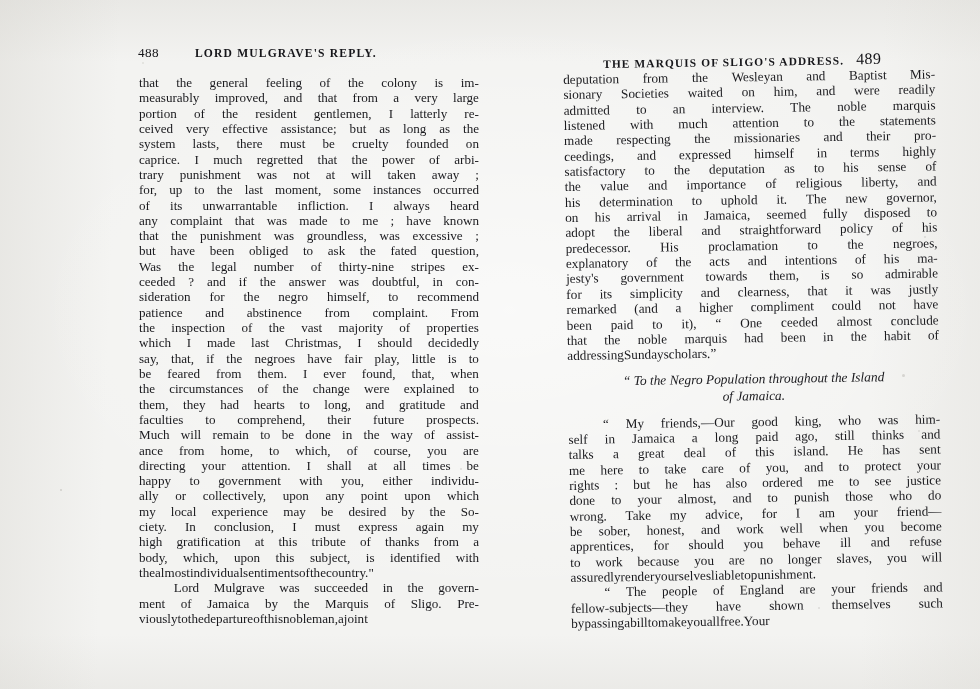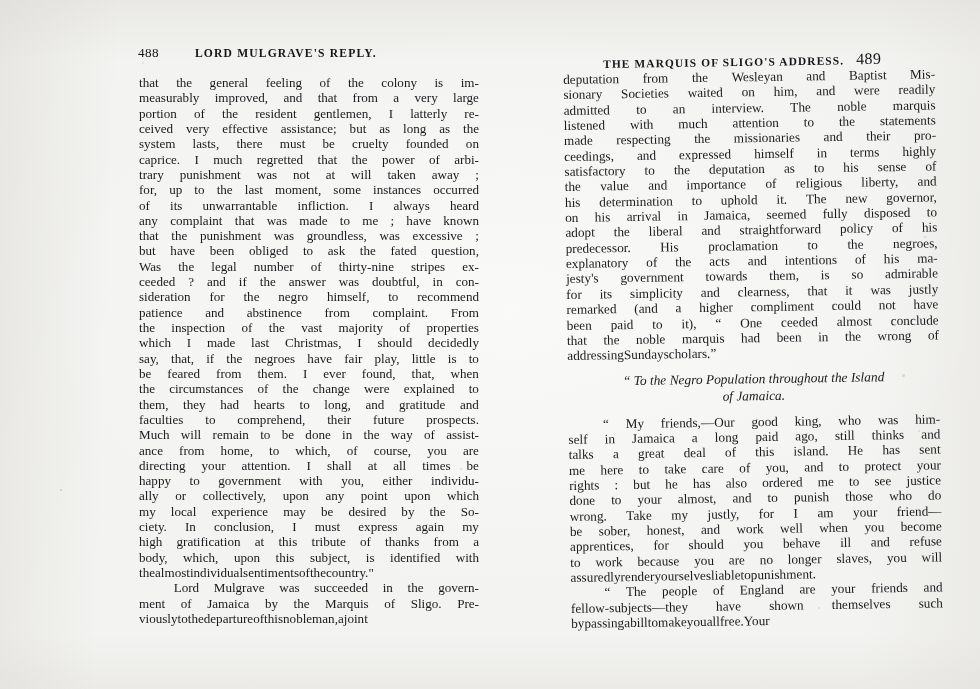--- a/index.html
+++ b/index.html
@@ -218,35 +218,35 @@
         <div class="tline"><span class="w">the</span><span class="w">value</span><span class="w">and</span><span class="w">importance</span><span class="w">of</span><span class="w">religious</span><span class="w">liberty,</span><span class="w">and</span></div>
         <div class="tline"><span class="w">his</span><span class="w">determination</span><span class="w">to</span><span class="w">uphold</span><span class="w">it.</span><span class="w">The</span><span class="w">new</span><span class="w">governor,</span></div>
         <div class="tline"><span class="w">on</span><span class="w">his</span><span class="w">arrival</span><span class="w">in</span><span class="w">Jamaica,</span><span class="w">seemed</span><span class="w">fully</span><span class="w">disposed</span><span class="w">to</span></div>
         <div class="tline"><span class="w">adopt</span><span class="w">the</span><span class="w">liberal</span><span class="w">and</span><span class="w">straightforward</span><span class="w">policy</span><span class="w">of</span><span class="w">his</span></div>
         <div class="tline"><span class="w">predecessor.</span><span class="w">His</span><span class="w">proclamation</span><span class="w">to</span><span class="w">the</span><span class="w">negroes,</span></div>
         <div class="tline"><span class="w">explanatory</span><span class="w">of</span><span class="w">the</span><span class="w">acts</span><span class="w">and</span><span class="w">intentions</span><span class="w">of</span><span class="w">his</span><span class="w">ma-</span></div>
         <div class="tline"><span class="w">jesty's</span><span class="w">government</span><span class="w">towards</span><span class="w">them,</span><span class="w">is</span><span class="w">so</span><span class="w">admirable</span></div>
         <div class="tline"><span class="w">for</span><span class="w">its</span><span class="w">simplicity</span><span class="w">and</span><span class="w">clearness,</span><span class="w">that</span><span class="w">it</span><span class="w">was</span><span class="w">justly</span></div>
         <div class="tline"><span class="w">remarked</span><span class="w">(and</span><span class="w">a</span><span class="w">higher</span><span class="w">compliment</span><span class="w">could</span><span class="w">not</span><span class="w">have</span></div>
         <div class="tline"><span class="w">been</span><span class="w">paid</span><span class="w">to</span><span class="w">it),</span><span class="w">“</span><span class="w">One</span><span class="w">ceeded</span><span class="w">almost</span><span class="w">conclude</span></div>
-        <div class="tline"><span class="w">that</span><span class="w">the</span><span class="w">noble</span><span class="w">marquis</span><span class="w">had</span><span class="w">been</span><span class="w">in</span><span class="w">the</span><span class="w">wrong</span><span class="w">of</span></div>
+        <div class="tline"><span class="w">that</span><span class="w">the</span><span class="w">noble</span><span class="w">marquis</span><span class="w">had</span><span class="w">been</span><span class="w">in</span><span class="w">the</span><span class="w">habit</span><span class="w">of</span></div>
         <div class="tline ragged"><span class="w">addressing</span><span class="w">Sunday</span><span class="w">scholars.”</span></div>
         <div class="heading-gap-before"></div>
         <div>
           <div class="display-heading">“ To the Negro Population throughout the Island</div>
           <div class="display-heading">of Jamaica.</div>
         </div>
         <div class="heading-gap-after"></div>
         <div class="tline"><span class="indent" style="width: 18px;"></span><span class="w">“</span><span class="w">My</span><span class="w">friends,—Our</span><span class="w">good</span><span class="w">king,</span><span class="w">who</span><span class="w">was</span><span class="w">him-</span></div>
         <div class="tline"><span class="w">self</span><span class="w">in</span><span class="w">Jamaica</span><span class="w">a</span><span class="w">long</span><span class="w">paid</span><span class="w">ago,</span><span class="w">still</span><span class="w">thinks</span><span class="w">and</span></div>
         <div class="tline"><span class="w">talks</span><span class="w">a</span><span class="w">great</span><span class="w">deal</span><span class="w">of</span><span class="w">this</span><span class="w">island.</span><span class="w">He</span><span class="w">has</span><span class="w">sent</span></div>
         <div class="tline"><span class="w">me</span><span class="w">here</span><span class="w">to</span><span class="w">take</span><span class="w">care</span><span class="w">of</span><span class="w">you,</span><span class="w">and</span><span class="w">to</span><span class="w">protect</span><span class="w">your</span></div>
         <div class="tline"><span class="w">rights</span><span class="w">:</span><span class="w">but</span><span class="w">he</span><span class="w">has</span><span class="w">also</span><span class="w">ordered</span><span class="w">me</span><span class="w">to</span><span class="w">see</span><span class="w">justice</span></div>
         <div class="tline"><span class="w">done</span><span class="w">to</span><span class="w">your</span><span class="w">almost,</span><span class="w">and</span><span class="w">to</span><span class="w">punish</span><span class="w">those</span><span class="w">who</span><span class="w">do</span></div>
-        <div class="tline"><span class="w">wrong.</span><span class="w">Take</span><span class="w">my</span><span class="w">justly,</span><span class="w">for</span><span class="w">I</span><span class="w">am</span><span class="w">your</span><span class="w">friend—</span></div>
+        <div class="tline"><span class="w">wrong.</span><span class="w">Take</span><span class="w">my</span><span class="w">advice,</span><span class="w">for</span><span class="w">I</span><span class="w">am</span><span class="w">your</span><span class="w">friend—</span></div>
         <div class="tline"><span class="w">be</span><span class="w">sober,</span><span class="w">honest,</span><span class="w">and</span><span class="w">work</span><span class="w">well</span><span class="w">when</span><span class="w">you</span><span class="w">become</span></div>
         <div class="tline"><span class="w">apprentices,</span><span class="w">for</span><span class="w">should</span><span class="w">you</span><span class="w">behave</span><span class="w">ill</span><span class="w">and</span><span class="w">refuse</span></div>
         <div class="tline"><span class="w">to</span><span class="w">work</span><span class="w">because</span><span class="w">you</span><span class="w">are</span><span class="w">no</span><span class="w">longer</span><span class="w">slaves,</span><span class="w">you</span><span class="w">will</span></div>
         <div class="tline ragged"><span class="w">assuredly</span><span class="w">render</span><span class="w">yourselves</span><span class="w">liable</span><span class="w">to</span><span class="w">punishment.</span></div>
         <div class="tline"><span class="indent" style="width: 18px;"></span><span class="w">“</span><span class="w">The</span><span class="w">people</span><span class="w">of</span><span class="w">England</span><span class="w">are</span><span class="w">your</span><span class="w">friends</span><span class="w">and</span></div>
         <div class="tline"><span class="w">fellow-subjects—they</span><span class="w">have</span><span class="w">shown</span><span class="w">themselves</span><span class="w">such</span></div>
         <div class="tline ragged"><span class="w">by</span><span class="w">passing</span><span class="w">a</span><span class="w">bill</span><span class="w">to</span><span class="w">make</span><span class="w">you</span><span class="w">all</span><span class="w">free.</span><span class="w">Your</span></div>
       </div>
   </div>
 

